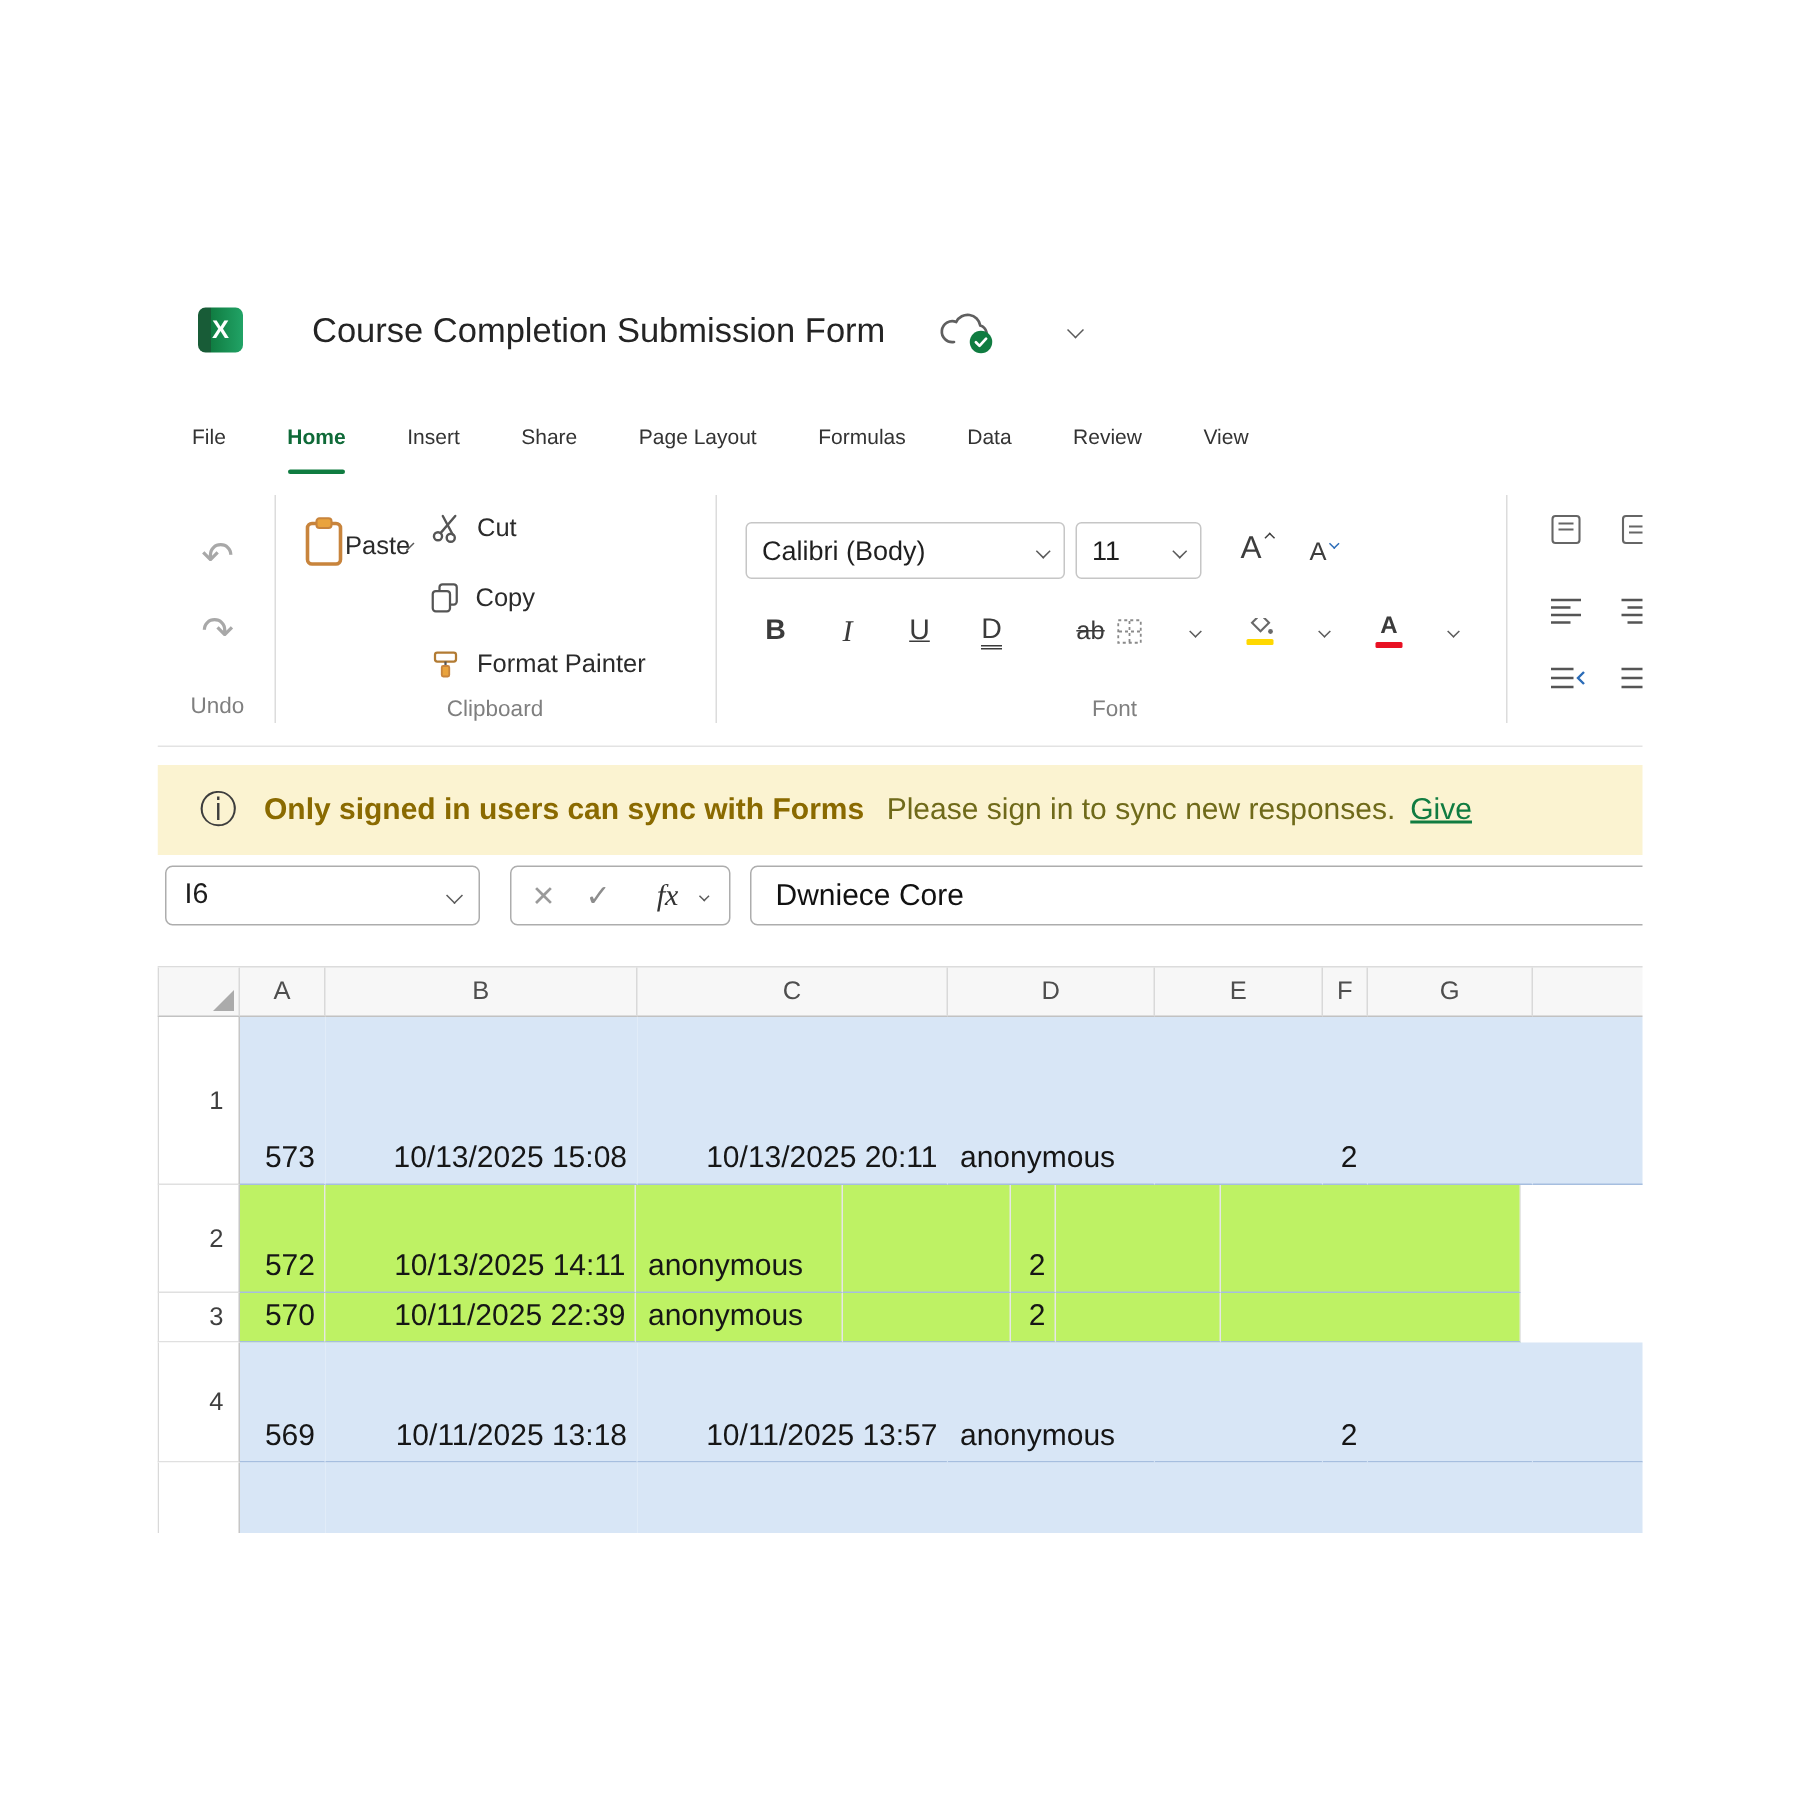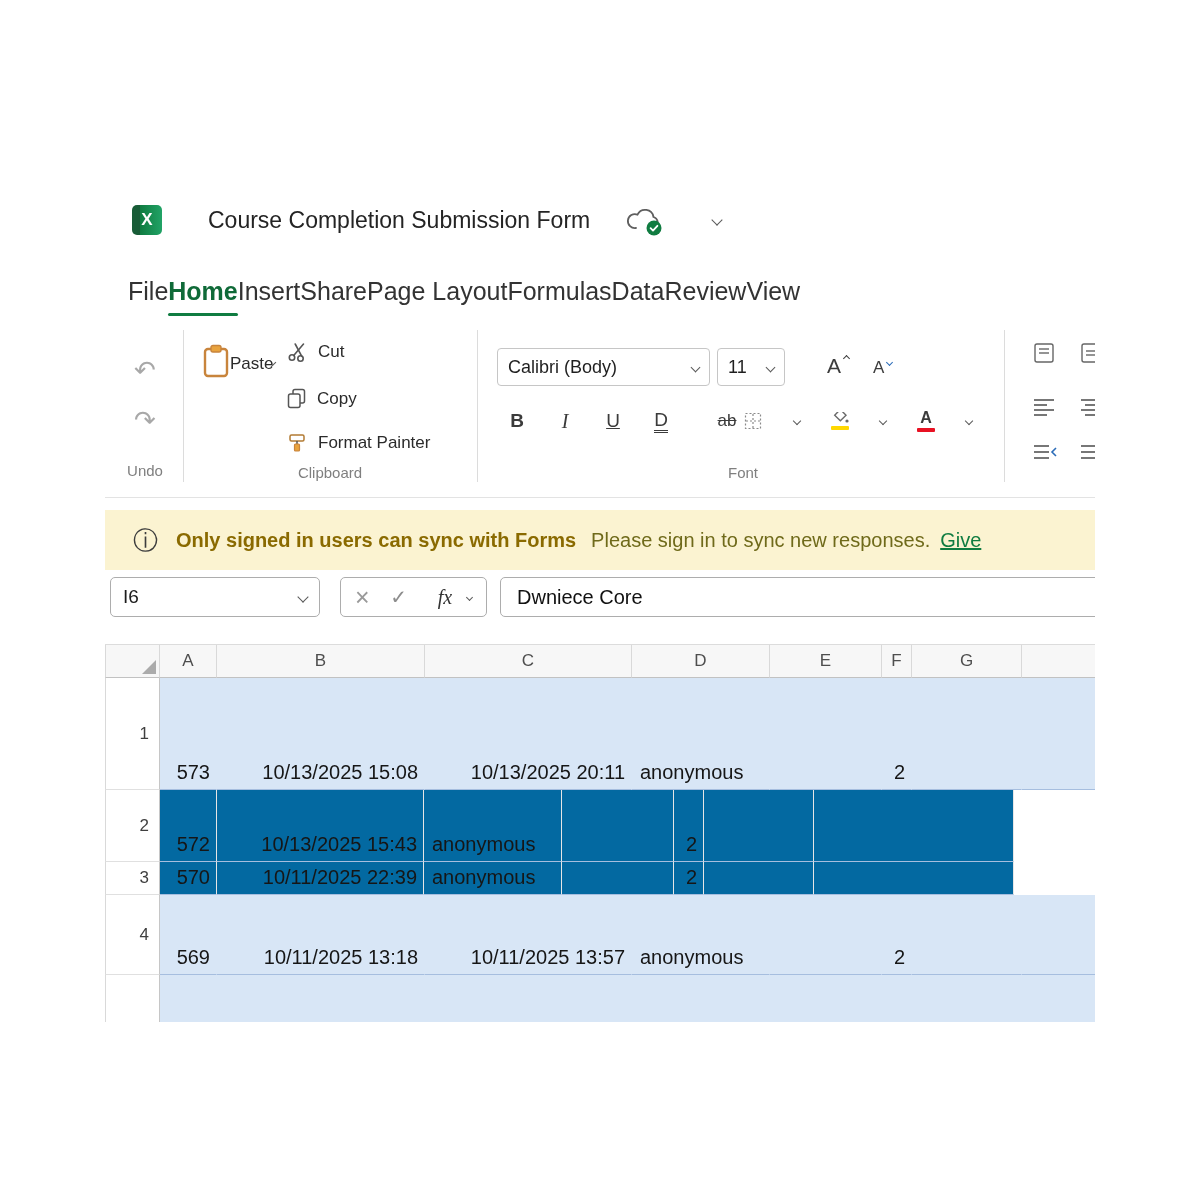--- a/index.html
+++ b/index.html
@@ -13,21 +13,21 @@
   .xl-logo{position:absolute;left:27px;top:27px;width:30px;height:30px;border-radius:5px;
     background:linear-gradient(90deg,#185c37 0%,#185c37 28%,#107c41 28%,#21a366 100%);
     color:#fff;display:flex;align-items:center;justify-content:center;font-weight:bold;font-size:17px;cursor:pointer;}
   .doc-title{position:absolute;left:103px;top:29px;font-size:23px;color:#242424;white-space:nowrap;}
   .cloud-wrap{position:absolute;left:521px;top:28px;width:40px;height:32px;}
   .chev{display:inline-block;width:8px;height:8px;border-right:1.8px solid #5a5a5a;border-bottom:1.8px solid #5a5a5a;transform:rotate(45deg);}
   .chev-up{transform:rotate(225deg);}
   .title-chev{position:absolute;left:608px;top:38px;}
 
   
-  .menubar{position:absolute;left:0;top:86px;height:54px;display:flex;align-items:stretch;padding-left:23px;font-size:25px;color:#333;}
+  .menubar{position:absolute;left:0;top:86px;height:54px;display:flex;align-items:stretch;padding-left:23px;gap:41px;font-size:14px;color:#333;}
   .mi{position:relative;display:flex;align-items:center;cursor:pointer;white-space:nowrap;}
   .mi.active{color:#0f6a38;font-weight:700;}
   .mi.active::after{content:"";position:absolute;left:0;right:0;bottom:2px;height:3px;border-radius:3px;background:#107c41;}
 
   
   .ribbon{position:absolute;left:0;top:140px;width:1200px;height:180px;border-bottom:1px solid #e3e3e3;color:#2b2b2b;}
   .v-div{position:absolute;top:12px;height:152px;width:1px;background:#dcdcdc;}
   .glyph-btn{position:absolute;left:22px;width:36px;height:36px;display:flex;align-items:center;justify-content:center;
     font-size:26px;color:#a8a8a8;cursor:pointer;}
   .lbl-group{position:absolute;font-size:15px;color:#7f7f7f;text-align:center;}
@@ -78,21 +78,21 @@
   .corner::after{content:"";position:absolute;right:3px;bottom:3px;width:0;height:0;
     border-bottom:14px solid #ababab;border-left:14px solid transparent;}
   .row{display:flex;}
   .h1{height:112px}.h2{height:72px}.h3{height:33px}.h4{height:80px}.h5{height:47px}
   .w-rh{width:55px}.w-a{width:57px}.w-b{width:208px}.w-c{width:207px}.w-d{width:138px}
   .w-e{width:112px}.w-f{width:30px}.w-g{width:110px}.w-h{width:200px}
   .rowhdr{background:#fff;border-left:1px solid #d9d9d9;border-right:1px solid #c6c6c6;border-bottom:1px solid #e0e0e0;
     display:flex;align-items:center;justify-content:flex-end;padding-right:10px;font-size:17px;color:#3f3f3f;cursor:pointer;}
   .c-data{display:flex;align-items:flex-end;padding-bottom:5px;font-size:20px;color:#161616;
     border-bottom:1px solid #a6bedf;border-right:1px solid transparent;cursor:cell;}
-  .row.wh .c-data{background:#0369a1;border-right:1px solid #e6e6e6;}
+  .row.wh .c-data{background:#bef264;border-right:1px solid #e6e6e6;}
   .row.hl .c-data{background:#d8e6f6;border-right:1px solid transparent;}
   .row.last .c-data{border-bottom:none;}
   .a-r{justify-content:flex-end;padding-right:6px;}
   .a-l{justify-content:flex-start;padding-left:8px;}
   svg{display:block;}
 </style>
 </head>
 <body>
 
 <div class="app">
@@ -172,21 +172,21 @@
       </span>
       <span>Format Painter</span>
     </div>
     <div class="lbl-group" style="left:145px;top:146px;width:160px;">Clipboard</div>
     <div class="v-div" style="left:372px;"></div>
 
     <div class="combo" style="left:392px;top:30px;width:213px;">
       <span>Calibri (Body)</span>
       <span class="chev" style="width:7px;height:7px;"></span>
     </div>
-    <div class="combo" style="left:612px;top:30px;width:68px;justify-content:flex-end;">
+    <div class="combo" style="left:612px;top:30px;width:84px;justify-content:flex-end;">
       <span>11</span>
       <span class="chev" style="width:7px;height:7px;"></span>
     </div>
     <div class="grow-btn" style="left:722px;top:36px;">
       <span style="font-size:21px;color:#3d3d3d;">A</span>
       <span class="chev chev-up" style="width:5px;height:5px;border-color:#3d3d3d;margin-top:2px;"></span>
     </div>
     <div class="grow-btn" style="left:768px;top:40px;">
       <span style="font-size:17px;color:#3d3d3d;">A</span>
       <span class="chev" style="width:5px;height:5px;border-color:#2b6cb8;margin-top:2px;"></span>
@@ -335,21 +335,21 @@
       <div class="c-data w-d a-l">anonymous</div>
       <div class="c-data w-e"></div>
       <div class="c-data w-f a-r">2</div>
       <div class="c-data w-g"></div>
       <div class="c-data w-h"></div>
     </div>
 
     <div class="row wh h2">
       <div class="rowhdr w-rh h2">2</div>
       <div class="c-data w-a a-r">572</div>
-      <div class="c-data w-c a-r">10/13/2025 15:43</div>
+      <div class="c-data w-c a-r">10/13/2025 14:11</div>
       <div class="c-data w-d a-l">anonymous</div>
       <div class="c-data w-e"></div>
       <div class="c-data w-f a-r">2</div>
       <div class="c-data w-g"></div>
       <div class="c-data w-h"></div>
     </div>
 
     <div class="row wh h3">
       <div class="rowhdr w-rh h3">3</div>
       <div class="c-data w-a a-r">570</div>

